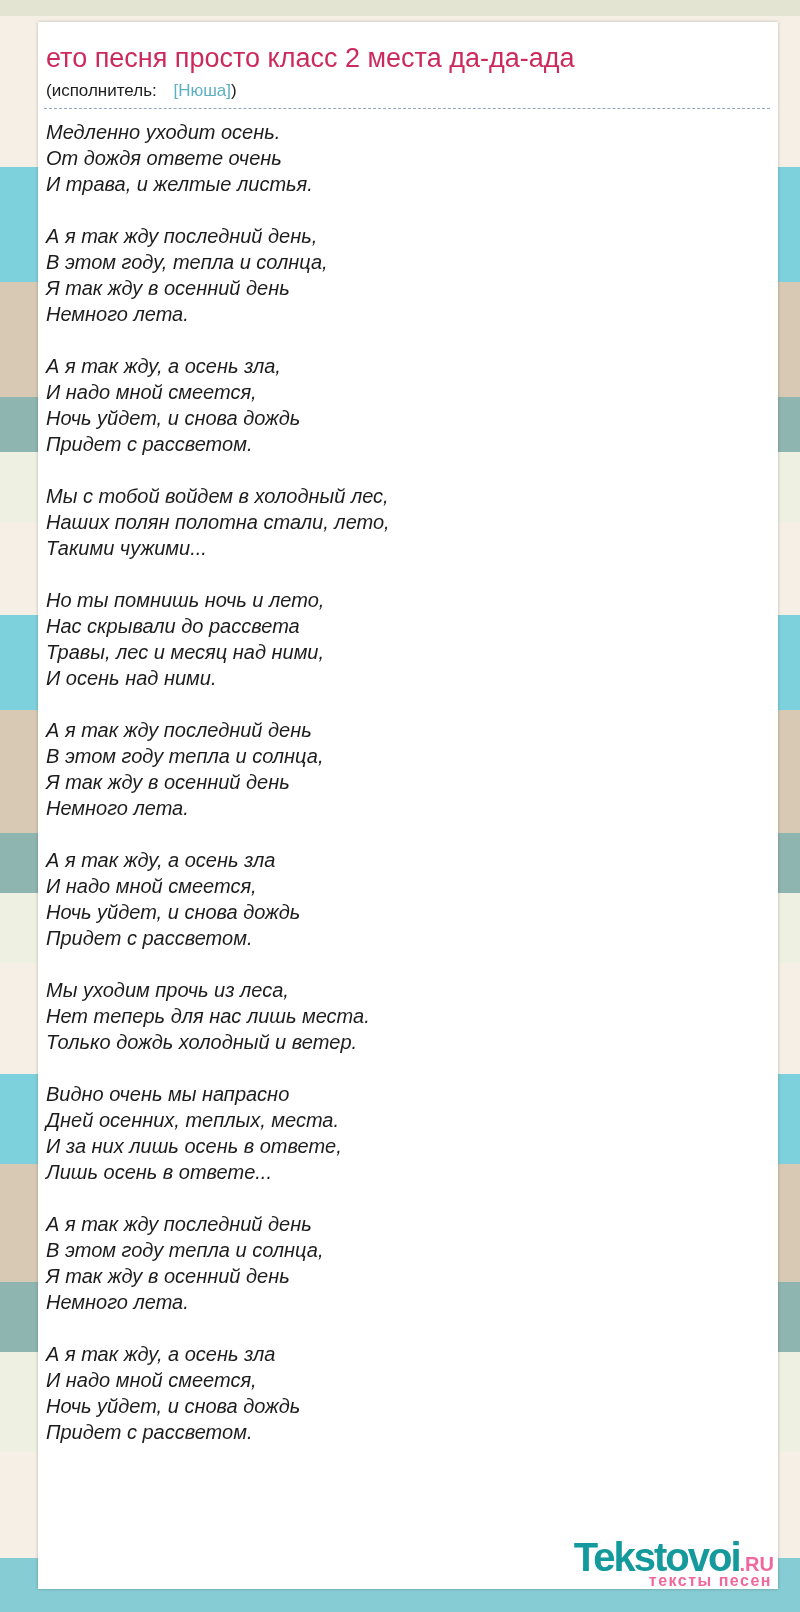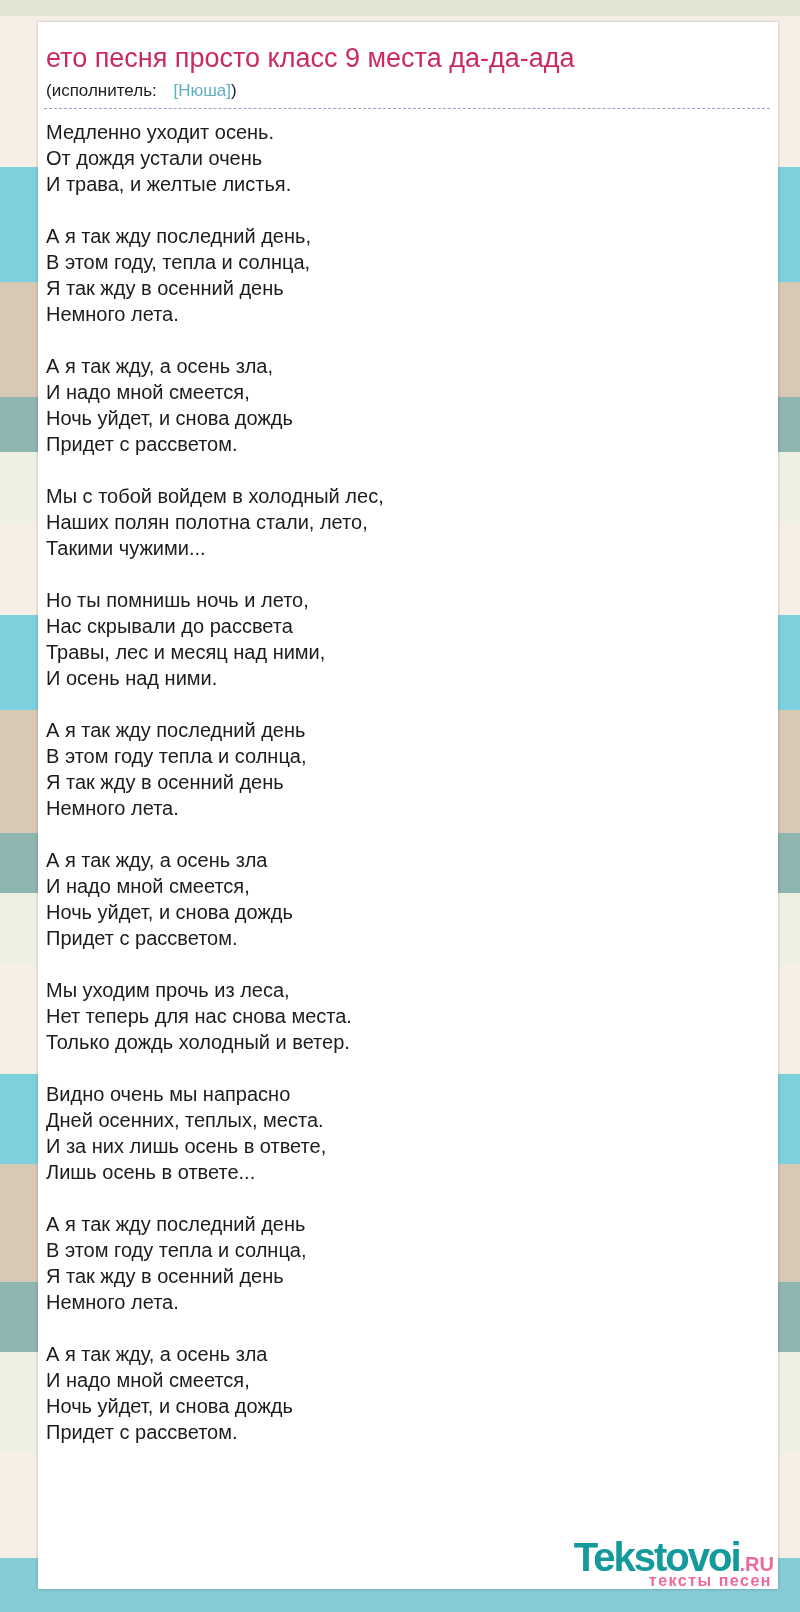--- a/index.html
+++ b/index.html
@@ -53,20 +53,21 @@
     border-top: 1px dashed var(--separator-color, #92a8bf);
     height: 0;
   }
 
   .lyrics {
     padding-top: 10px;
     margin-left: 2px;
     font-size: 20px;
     line-height: 26px;
     color: var(--text-color, #1c1c1c);
+    font-style: italic;
   }
   .stanza { margin: 0 0 26px 0; }
 
   .footer-logo {
     position: absolute;
     right: 4px; bottom: 0;
     text-align: right;
     line-height: 1;
     cursor: pointer;
   }
@@ -111,30 +112,30 @@
     <div class="stripe" style="height: 90px; background: rgb(125, 209, 220);"></div>
     <div class="stripe" style="height: 118px; background: rgb(215, 201, 180);"></div>
     <div class="stripe" style="height: 70px; background: rgb(143, 181, 176);"></div>
     <div class="stripe" style="height: 100px; background: rgb(238, 240, 226);"></div>
     <div class="stripe" style="height: 106px; background: rgb(245, 239, 229);"></div>
     <div class="stripe" style="height: 54px; background: rgb(134, 204, 212);"></div>
   </div>
 
 <div class="card">
 
-  <h1 class="song-title">ето песня просто класс 9 места да-да-ада</h1>
+  <h1 class="song-title">ето песня просто класс 2 места да-да-ада</h1>
 
   <div class="artist-row"><span>(исполнитель: </span><a class="artist-link">[Нюша]</a><span>)</span></div>
 
   <div class="separator"></div>
 
   <div class="lyrics" id="lyrics">
       <div class="stanza">
         <div class="line">Медленно уходит осень.</div>
-        <div class="line">От дождя устали очень</div>
+        <div class="line">От дождя ответе очень</div>
         <div class="line">И трава, и желтые листья.</div>
       </div>
       <div class="stanza">
         <div class="line">А я так жду последний день,</div>
         <div class="line">В этом году, тепла и солнца,</div>
         <div class="line">Я так жду в осенний день</div>
         <div class="line">Немного лета.</div>
       </div>
       <div class="stanza">
         <div class="line">А я так жду, а осень зла,</div>
@@ -160,21 +161,21 @@
         <div class="line">Немного лета.</div>
       </div>
       <div class="stanza">
         <div class="line">А я так жду, а осень зла</div>
         <div class="line">И надо мной смеется,</div>
         <div class="line">Ночь уйдет, и снова дождь</div>
         <div class="line">Придет с рассветом.</div>
       </div>
       <div class="stanza">
         <div class="line">Мы уходим прочь из леса,</div>
-        <div class="line">Нет теперь для нас снова места.</div>
+        <div class="line">Нет теперь для нас лишь места.</div>
         <div class="line">Только дождь холодный и ветер.</div>
       </div>
       <div class="stanza">
         <div class="line">Видно очень мы напрасно</div>
         <div class="line">Дней осенних, теплых, места.</div>
         <div class="line">И за них лишь осень в ответе,</div>
         <div class="line">Лишь осень в ответе...</div>
       </div>
       <div class="stanza">
         <div class="line">А я так жду последний день</div>

